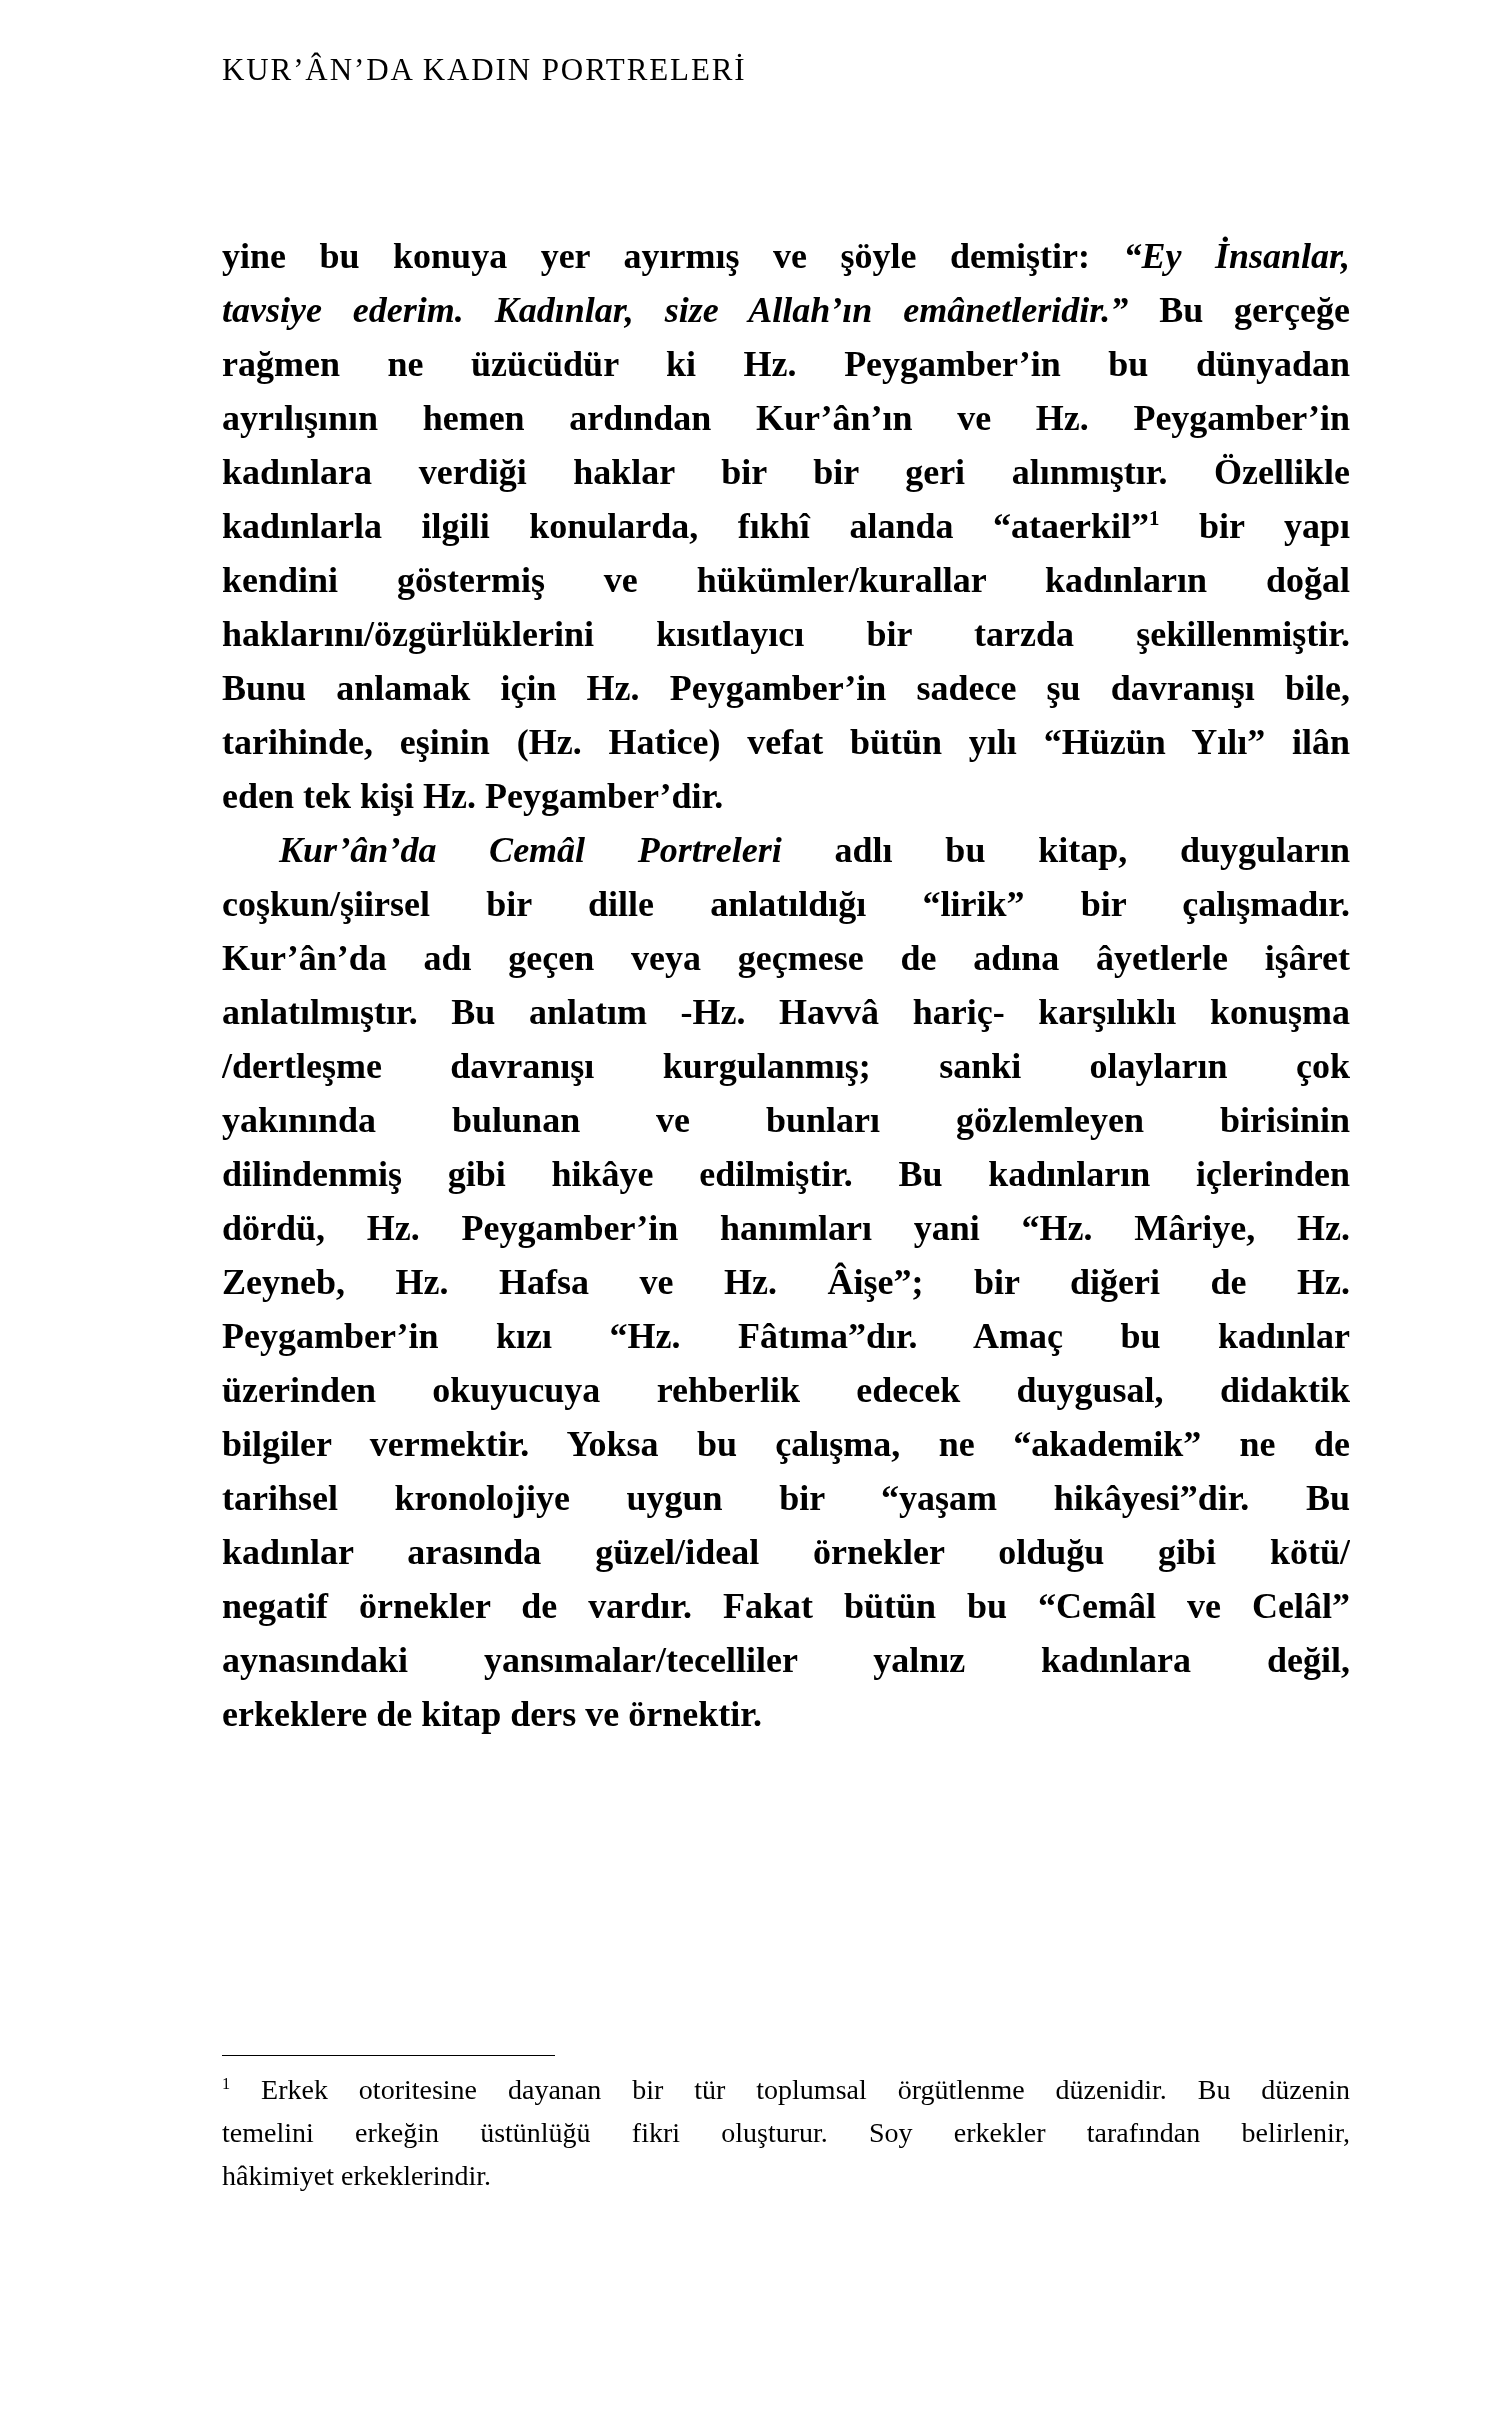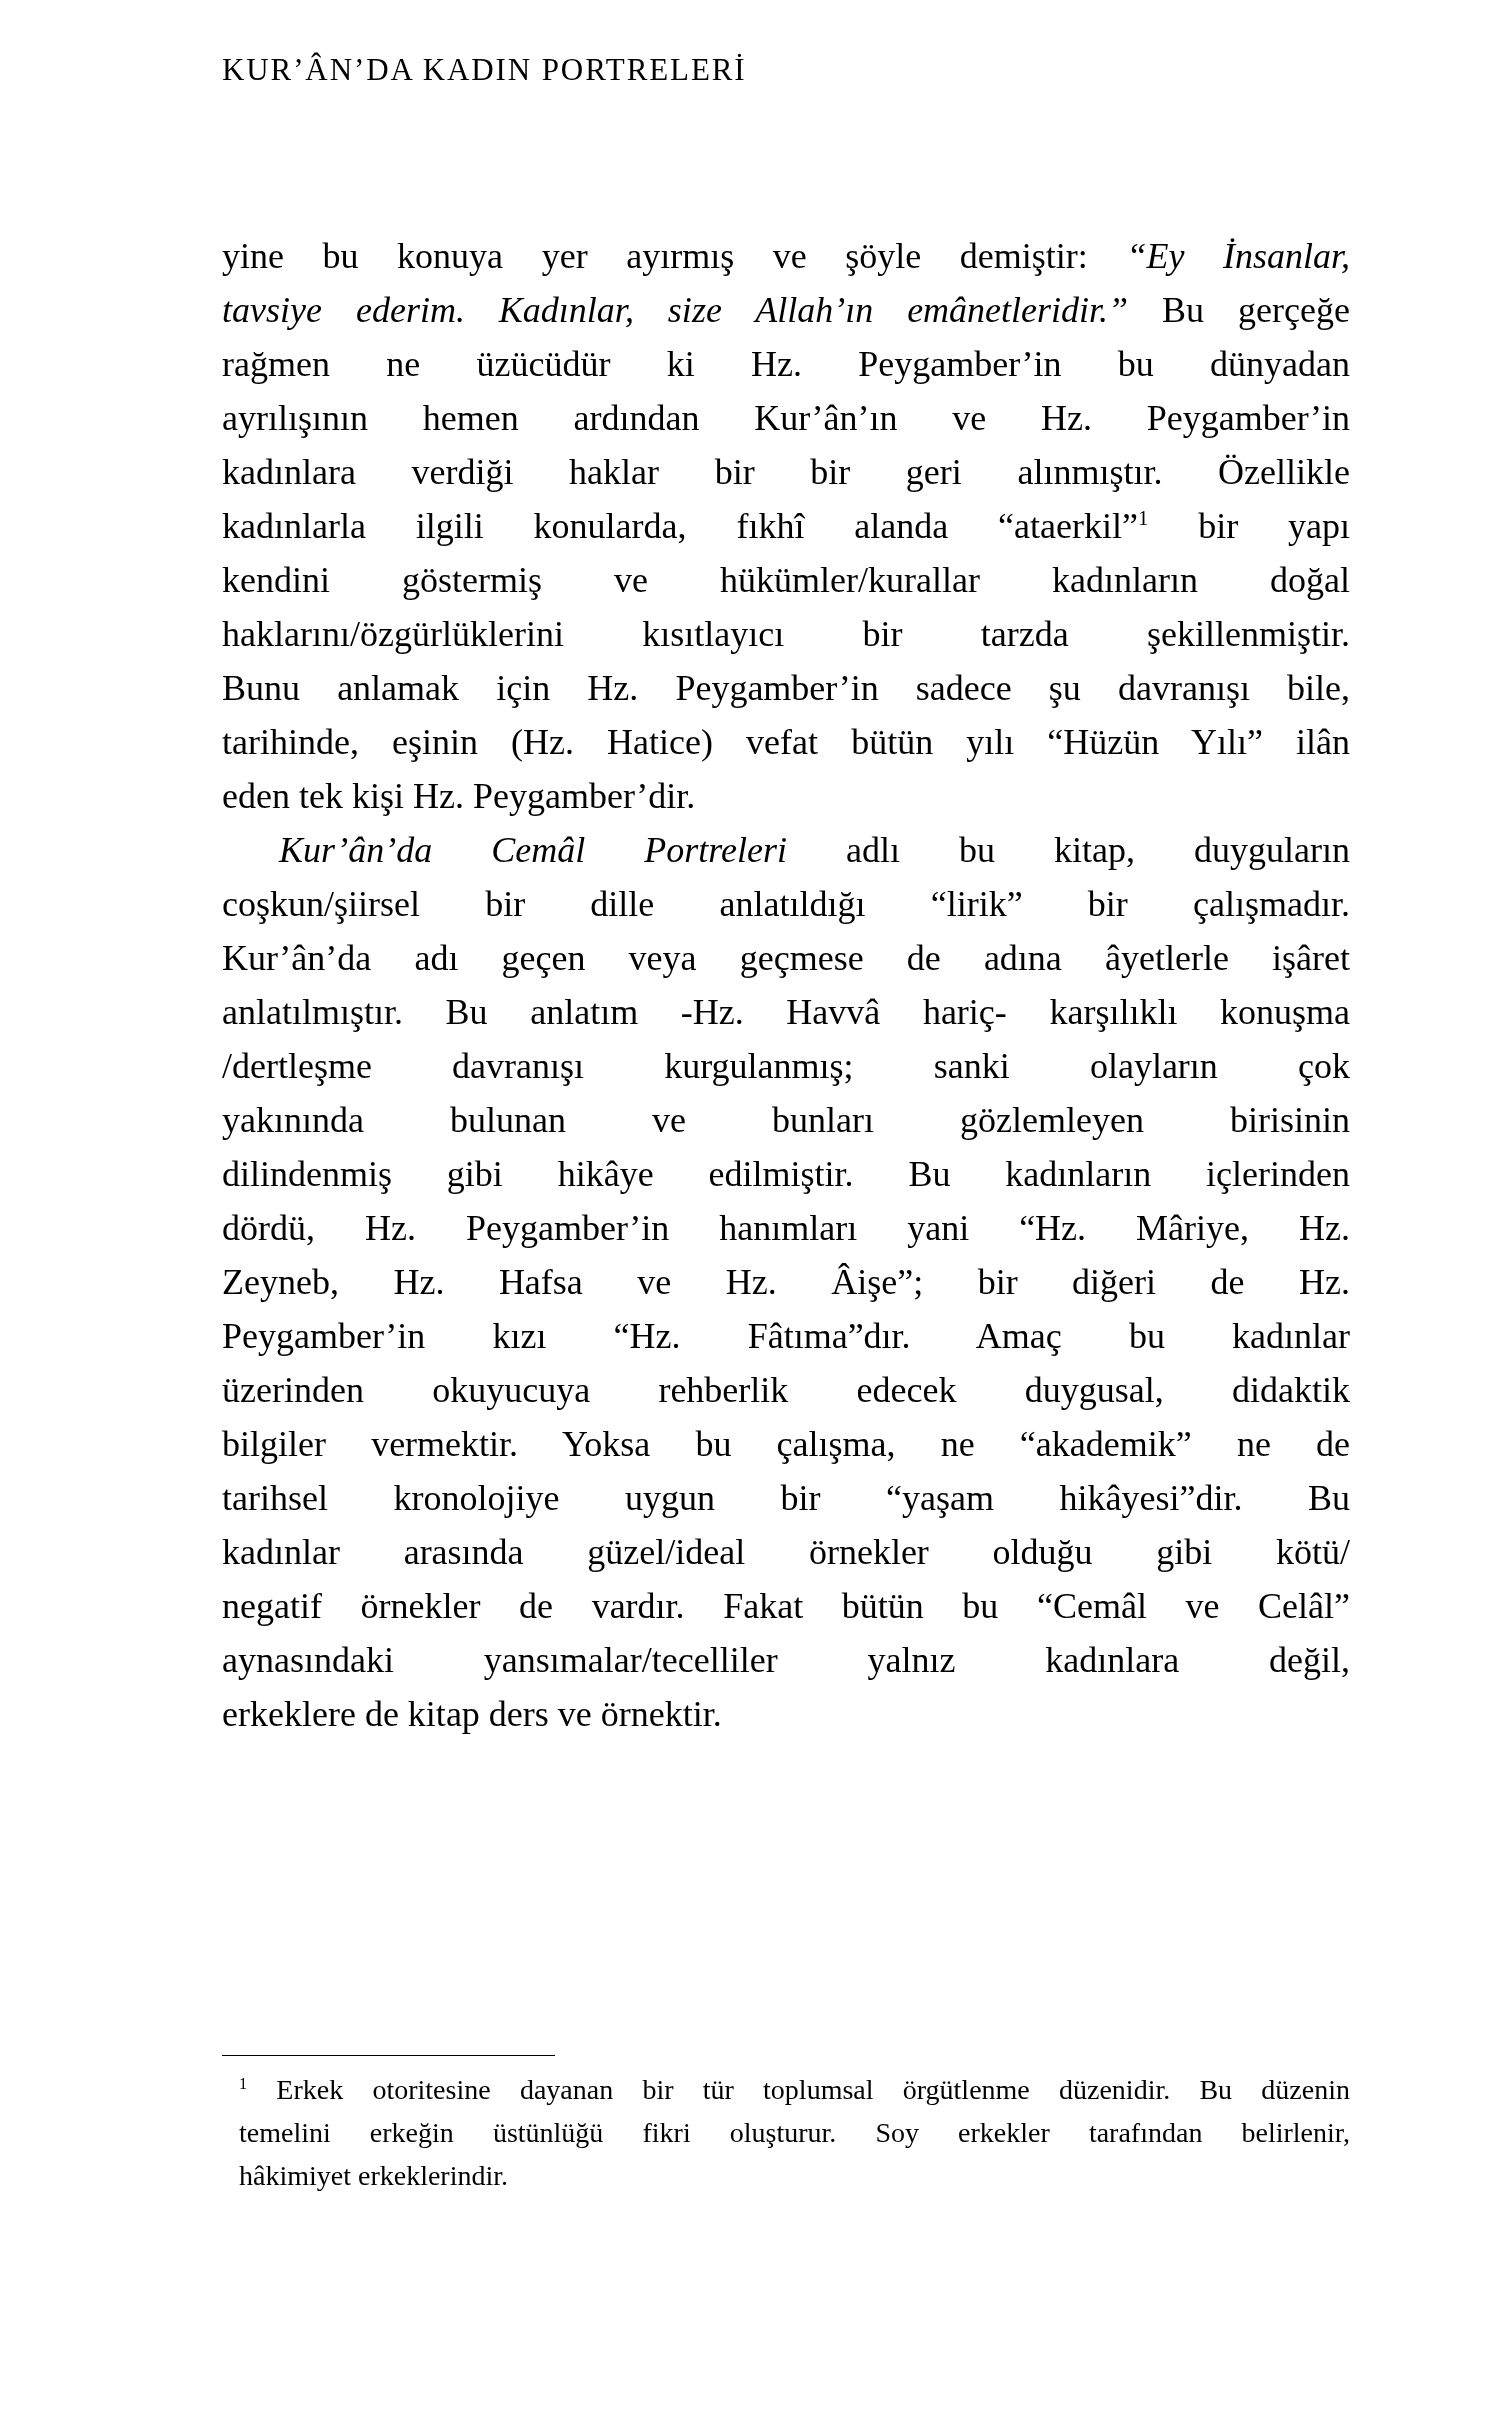--- a/index.html
+++ b/index.html
@@ -11,41 +11,42 @@
   }
   .page{position:absolute;inset:0;}
   .running-head{
     position:absolute;left:222px;top:52px;
     font-size:31px;letter-spacing:1.9px;
     white-space:nowrap;
   }
   .body-text{
     position:absolute;left:222px;top:235px;width:1128px;
     font-size:36px;
+    font-weight:bold;
   }
   .line{
     height:54px;overflow:hidden;
     text-align:justify;text-align-last:justify;
     white-space:normal;
   }
   .line::after{content:'';display:inline-block;width:100%;}
   .line.last{text-align-last:left;}
   .line.last::after{width:0;}
   .line.indent{text-indent:57px;}
   .seg-italic{font-style:italic;}
   .seg-sup{font-size:0.58em;vertical-align:super;line-height:0;}
   .footnote-rule{
     position:absolute;left:222px;top:2055px;width:333px;height:0;
     border-top:1.9px solid #000;
   }
   .footnote{
     position:absolute;left:222px;top:2074px;width:1128px;
     font-size:28px;
   }
-  .footnote .line{height:43px;margin-left:17px;}
+  .footnote .line{height:43px;}
 </style>
 </head>
 <body>
 
 <div class="page">
   <div class="running-head">KUR’ÂN’DA KADIN PORTRELERİ</div>
 
   <div class="body-text">
       <div>
         <div class="line"><span class="">yine bu konuya yer ayırmış ve şöyle demiştir: </span><span class="seg-italic ">“Ey İnsanlar,</span></div>

